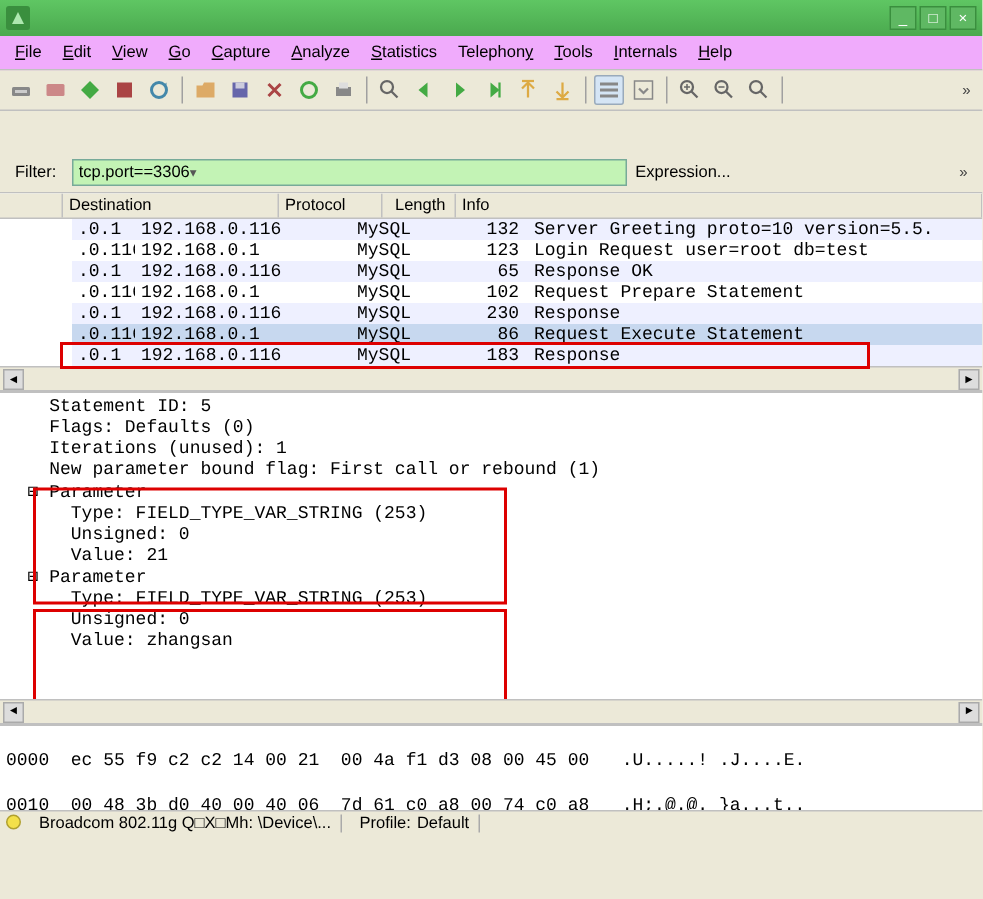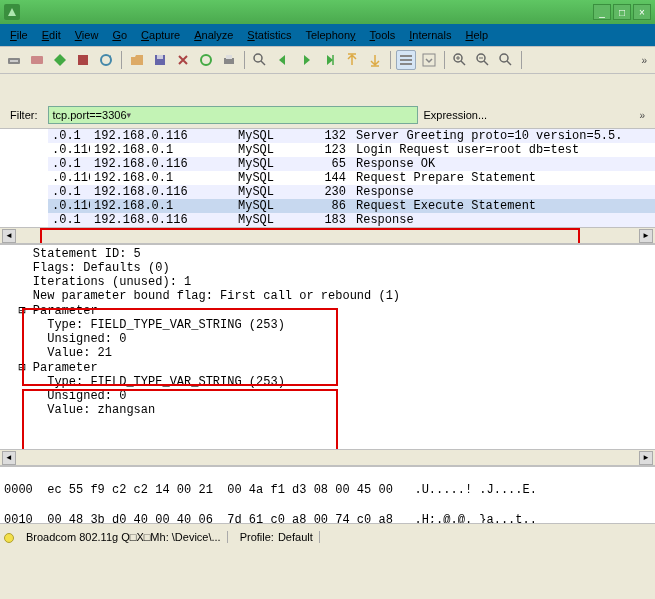--- a/index.html
+++ b/index.html
@@ -2,21 +2,21 @@
 <html><head>
 <meta charset="utf-8">
 <style>
 * { box-sizing: border-box; margin: 0; padding: 0; }
 body { font-family: "Segoe UI", Tahoma, sans-serif; font-size: 11px; background: #ece9d8; width: 655px; height: 599px; overflow: hidden; }
 .titlebar { background: linear-gradient(to bottom, #5fc663, #4aa94e); height: 24px; display: flex; align-items: center; justify-content: space-between; padding: 0 4px; }
 .titlebar-icon { width: 16px; height: 16px; background: #3a8f3e; border-radius: 2px; display: flex; align-items: center; justify-content: center; }
 .titlebar-icon svg { width: 12px; height: 12px; }
 .titlebar-buttons { display: flex; gap: 2px; }
 .titlebar-btn { width: 18px; height: 16px; background: #5fb863; border: 1px solid #3a8f3e; display: flex; align-items: center; justify-content: center; cursor: pointer; font-size: 10px; color: #fff; }
-.menubar { background: #0369a1; padding: 3px 4px; display: flex; gap: 2px; border-bottom: 1px solid #c0c0c0; }
+.menubar { background: #f0abfc; padding: 3px 4px; display: flex; gap: 2px; border-bottom: 1px solid #c0c0c0; }
 .menubar span { padding: 2px 6px; cursor: pointer; }
 .menubar span u { text-decoration: underline; }
 .toolbar { background: #ece9d8; padding: 3px 4px; display: flex; align-items: center; gap: 3px; border-bottom: 1px solid #c0c0c0; }
 .toolbar .tb-btn { width: 20px; height: 20px; display: flex; align-items: center; justify-content: center; cursor: pointer; border-radius: 2px; }
 .toolbar .sep { width: 1px; height: 18px; background: #a0a0a0; margin: 0 2px; }
 .toolbar .chevron { margin-left: auto; font-size: 10px; color: #444; padding: 0 4px; }
 .filterbar { background: #ece9d8; padding: 4px 6px; display: flex; align-items: center; gap: 6px; border-bottom: 1px solid #c0c0c0; margin-top: 28px; }
 .filterbar label { padding: 0 4px; }
 .filterbar .filter-input { flex: 0 0 auto; width: 370px; background: #c3f3b5; border: 1px solid #7a9; padding: 2px 4px; font-family: inherit; font-size: 11px; display: flex; align-items: center; justify-content: flex-start; }
 .filterbar .dd { color: #555; font-size: 9px; }
@@ -34,21 +34,21 @@
 .packet-row { display: flex; white-space: pre; }
 .packet-row div { padding: 0 4px; overflow: hidden; }
 .packet-row.alt { background: #eef0ff; }
 .packet-row.sel { background: #c7d8ef; }
 .hscroll { height: 16px; background: #ece9d8; border-top: 1px solid #c0c0c0; display: flex; align-items: center; justify-content: space-between; padding: 0 2px; }
 .hscroll .ar { width: 14px; height: 14px; background: #ddd; border: 1px solid #aaa; display: flex; align-items: center; justify-content: center; font-size: 8px; }
 .details { background: #fff; font-family: "Courier New", monospace; font-size: 12px; padding: 2px 4px; border-top: 2px solid #c0c0c0; overflow: hidden; position: relative; height: 222px; }
 .details .line { white-space: pre; }
 .redbox { border: 2px solid #d00; position: absolute; pointer-events: none; }
 .hexdump { background: #fff; font-family: "Courier New", monospace; font-size: 12px; padding: 1px 4px; border-top: 2px solid #c0c0c0; white-space: pre; line-height: 15px; height: 58px; overflow: hidden; }
-.statusbar { background: #ece9d8; border-top: 1px solid #c0c0c0; display: flex; align-items: flex-end; padding: 2px 4px; gap: 6px; height: 22px; }
+.statusbar { background: #ece9d8; border-top: 1px solid #c0c0c0; display: flex; align-items: flex-start; padding: 2px 4px; gap: 6px; height: 22px; }
 .statusbar .cell { border-right: 1px solid #aaa; padding: 0 6px; display: flex; align-items: center; gap: 4px; }
 .statusbar .bulb { width: 10px; height: 10px; background: #f3e04a; border-radius: 50%; border: 1px solid #b0a030; }
 </style>
 </head>
 <body>
 
 <div class="titlebar">
   <div class="titlebar-icon">
     <svg viewBox="0 0 12 12">
         <path d="M2 10 L6 2 L10 10 Z" fill="#aee8b0"></path>
@@ -210,25 +210,32 @@
   <label>Filter:</label>
   <div class="filter-input">
     <span>tcp.port==3306</span>
     <span class="dd">▾</span>
   </div>
   <span class="expr">Expression...</span>
   <div class="chevron">»</div>
 </div>
 
 <div class="packet-list">
+  <div class="packet-headers">
+    <div class="col-src"></div>
+    <div class="col-dest">Destination</div>
+    <div class="col-proto">Protocol</div>
+    <div class="col-len">Length</div>
+    <div class="col-info">Info</div>
+  </div>
   <div class="packet-rows">
     <div class="packet-row alt"><div class="col-src">.0.1</div><div class="col-dest">192.168.0.116</div><div class="col-proto">MySQL</div><div class="col-len">132</div><div class="col-info">Server Greeting proto=10 version=5.5.</div></div>
     <div class="packet-row"><div class="col-src">.0.116</div><div class="col-dest">192.168.0.1</div><div class="col-proto">MySQL</div><div class="col-len">123</div><div class="col-info">Login Request user=root db=test</div></div>
     <div class="packet-row alt"><div class="col-src">.0.1</div><div class="col-dest">192.168.0.116</div><div class="col-proto">MySQL</div><div class="col-len">65</div><div class="col-info">Response OK</div></div>
-    <div class="packet-row"><div class="col-src">.0.116</div><div class="col-dest">192.168.0.1</div><div class="col-proto">MySQL</div><div class="col-len">144</div><div class="col-info">Request Prepare Statement</div></div>
+    <div class="packet-row"><div class="col-src">.0.116</div><div class="col-dest">192.168.0.1</div><div class="col-proto">MySQL</div><div class="col-len">102</div><div class="col-info">Request Prepare Statement</div></div>
     <div class="packet-row alt"><div class="col-src">.0.1</div><div class="col-dest">192.168.0.116</div><div class="col-proto">MySQL</div><div class="col-len">230</div><div class="col-info">Response</div></div>
     <div class="packet-row sel"><div class="col-src">.0.116</div><div class="col-dest">192.168.0.1</div><div class="col-proto">MySQL</div><div class="col-len">86</div><div class="col-info">Request Execute Statement</div></div>
     <div class="packet-row alt"><div class="col-src">.0.1</div><div class="col-dest">192.168.0.116</div><div class="col-proto">MySQL</div><div class="col-len">183</div><div class="col-info">Response</div></div>
   </div>
   <div class="redbox" style="left:40px; top:99px; width:540px; height:18px;"></div>
   <div class="hscroll">
     <div class="ar">◄</div>
     <div class="ar">►</div>
   </div>
 </div>

